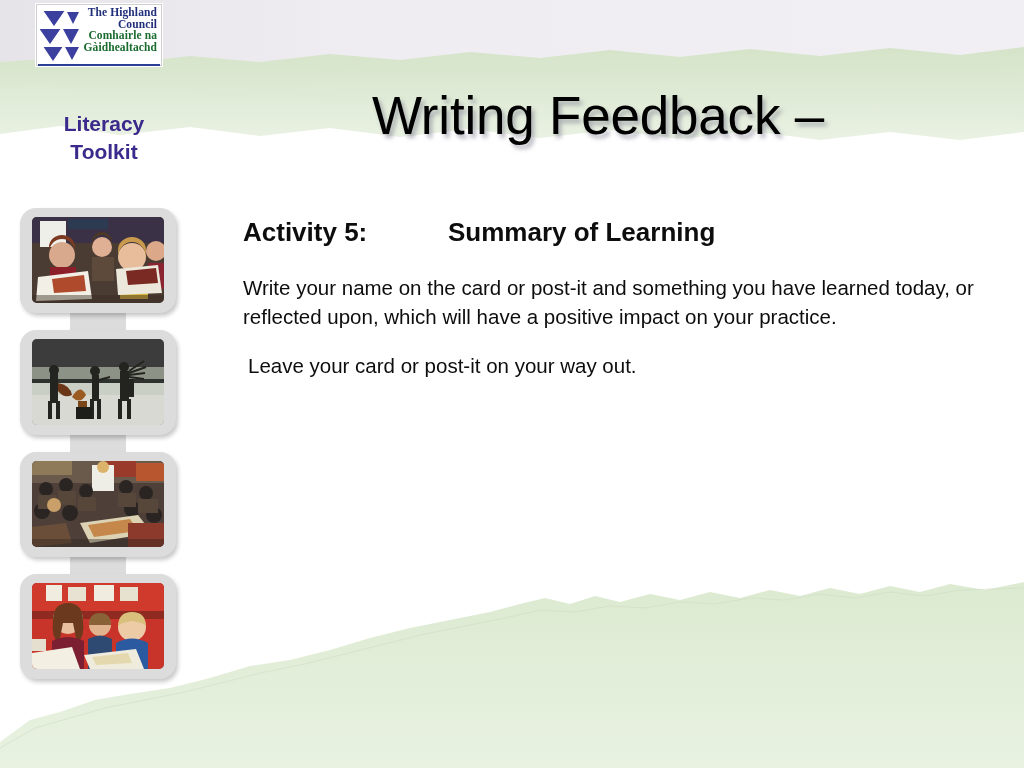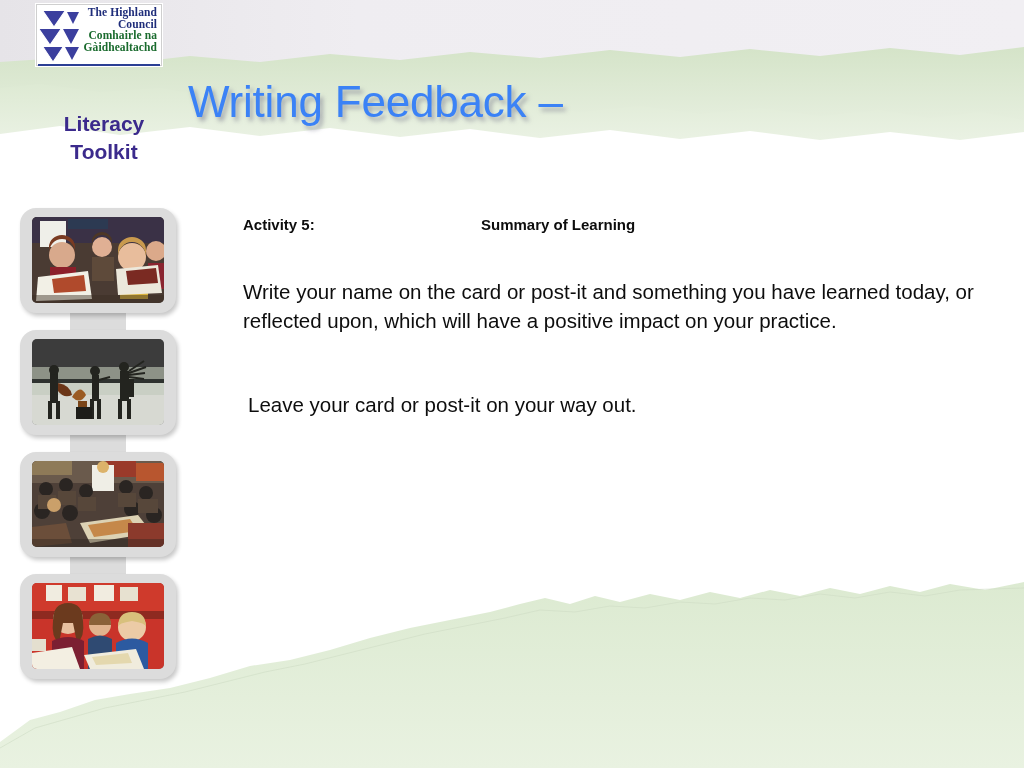--- a/index.html
+++ b/index.html
@@ -38,24 +38,25 @@
   
   #toolkit{
     position:absolute;left:24px;top:110px;width:160px;
     text-align:center;line-height:1.32;
     font-weight:bold;font-size:21px;color:#3b2a8c;
   }
 
   
   #title{
     position:absolute;left:188px;top:30px;width:820px;
-    font-size:44px;line-height:1.08;font-weight:normal;
-    color:#3b82f6;letter-spacing:-.2px;
+    font-size:53px;line-height:1.08;font-weight:normal;
+    color:#000000;letter-spacing:-.2px;
     text-shadow:3px 4px 4px rgba(120,120,140,.55);
     white-space:pre-line;
+    text-align:center;
   }
 
   
   #filmstrip{position:absolute;left:16px;top:208px;width:164px;height:470px;}
   .film-frame{
     position:absolute;left:4px;width:156px;height:105px;
     background:#dcdcdc;border-radius:16px;
     box-shadow:2px 3px 4px rgba(0,0,0,.22);
   }
   .film-frame .photo{
@@ -70,23 +71,23 @@
     background:#ffffff;
   }
   .film-link:before{left:-16px;border-bottom-right-radius:14px;}
   .film-link:after{right:-16px;border-bottom-left-radius:14px;}
 
   
   #body-area{
     position:absolute;left:243px;top:214px;width:748px;
     color:#0d0d0d;font-size:20.5px;line-height:1.42;
   }
-  #activity-line{font-weight:bold;font-size:15px;margin:0 0 42px 0;display:flex;gap:33px;}
+  #activity-line{font-weight:bold;font-size:26px;margin:0 0 22px 0;display:flex;}
   #activity-line .lbl{flex:0 0 205px;}
-  #para-1{margin:0 0 54px 0;}
+  #para-1{margin:0 0 20px 0;}
   #para-2{margin:5px;}
 </style>
 </head>
 <body>
 
 <div id="slide">
 
   <svg class="bg-layer" viewBox="0 0 1024 768" preserveAspectRatio="none">
     <defs>
       <linearGradient id="gGreenTop" x1="0" y1="0" x2="0" y2="1">

